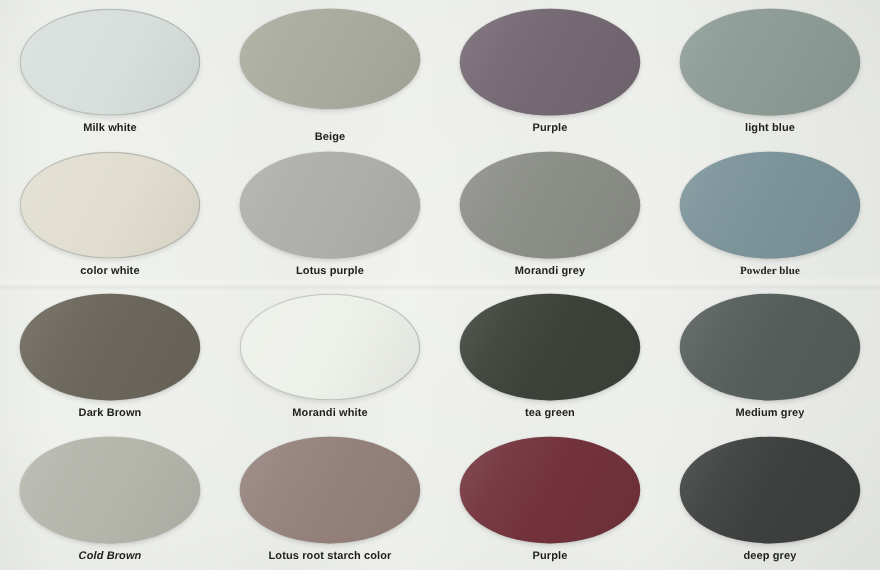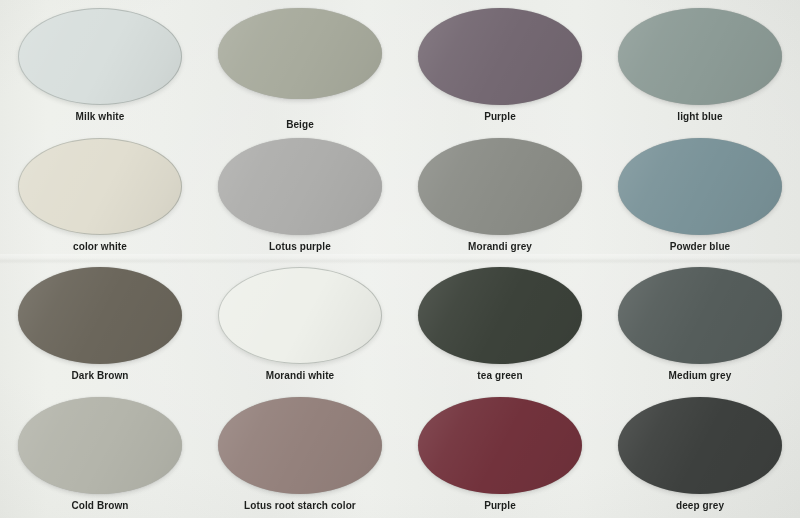--- a/index.html
+++ b/index.html
@@ -174,21 +174,21 @@
       <div class="swatch-cell">
         <div class="swatch-oval-wrap">
           <div class="swatch-oval" style="background-color: rgb(139, 141, 135);"></div>
         </div>
         <div class="swatch-label" style="color: rgb(29, 31, 29);">Morandi grey</div>
       </div>
       <div class="swatch-cell">
         <div class="swatch-oval-wrap">
           <div class="swatch-oval" style="background-color: rgb(122, 147, 153);"></div>
         </div>
-        <div class="swatch-label" style="color: rgb(29, 31, 29);">Powder blue</div>
+        <div class="swatch-label" style="color: rgb(29, 31, 29); font-family: Liberation Serif, serif;">Powder blue</div>
       </div>
       <div class="swatch-cell">
         <div class="swatch-oval-wrap">
           <div class="swatch-oval" style="background-color: rgb(107, 102, 91);"></div>
         </div>
         <div class="swatch-label" style="color: rgb(29, 31, 29);">Dark Brown</div>
       </div>
       <div class="swatch-cell">
         <div class="swatch-oval-wrap">
           <div class="swatch-oval is-pale" style="background-color: rgb(238, 240, 234);"></div>
@@ -204,21 +204,21 @@
       <div class="swatch-cell">
         <div class="swatch-oval-wrap">
           <div class="swatch-oval" style="background-color: rgb(85, 93, 91);"></div>
         </div>
         <div class="swatch-label" style="color: rgb(29, 31, 29);">Medium grey</div>
       </div>
       <div class="swatch-cell">
         <div class="swatch-oval-wrap">
           <div class="swatch-oval" style="background-color: rgb(180, 181, 171);"></div>
         </div>
-        <div class="swatch-label" style="color: rgb(29, 31, 29);">Cold Brown</div>
+        <div class="swatch-label" style="color: rgb(29, 31, 29); font-style: italic;">Cold Brown</div>
       </div>
       <div class="swatch-cell">
         <div class="swatch-oval-wrap">
           <div class="swatch-oval" style="background-color: rgb(148, 129, 124);"></div>
         </div>
         <div class="swatch-label" style="color: rgb(29, 31, 29);">Lotus root starch color</div>
       </div>
       <div class="swatch-cell">
         <div class="swatch-oval-wrap">
           <div class="swatch-oval" style="background-color: rgb(114, 50, 60);"></div>

